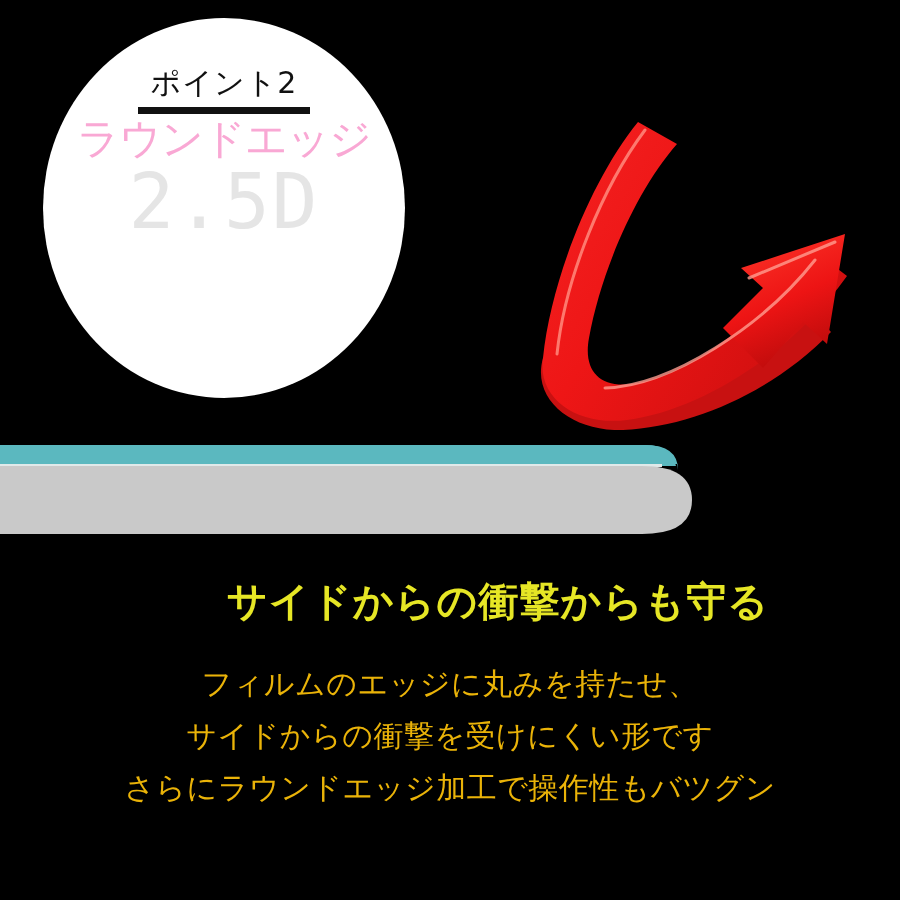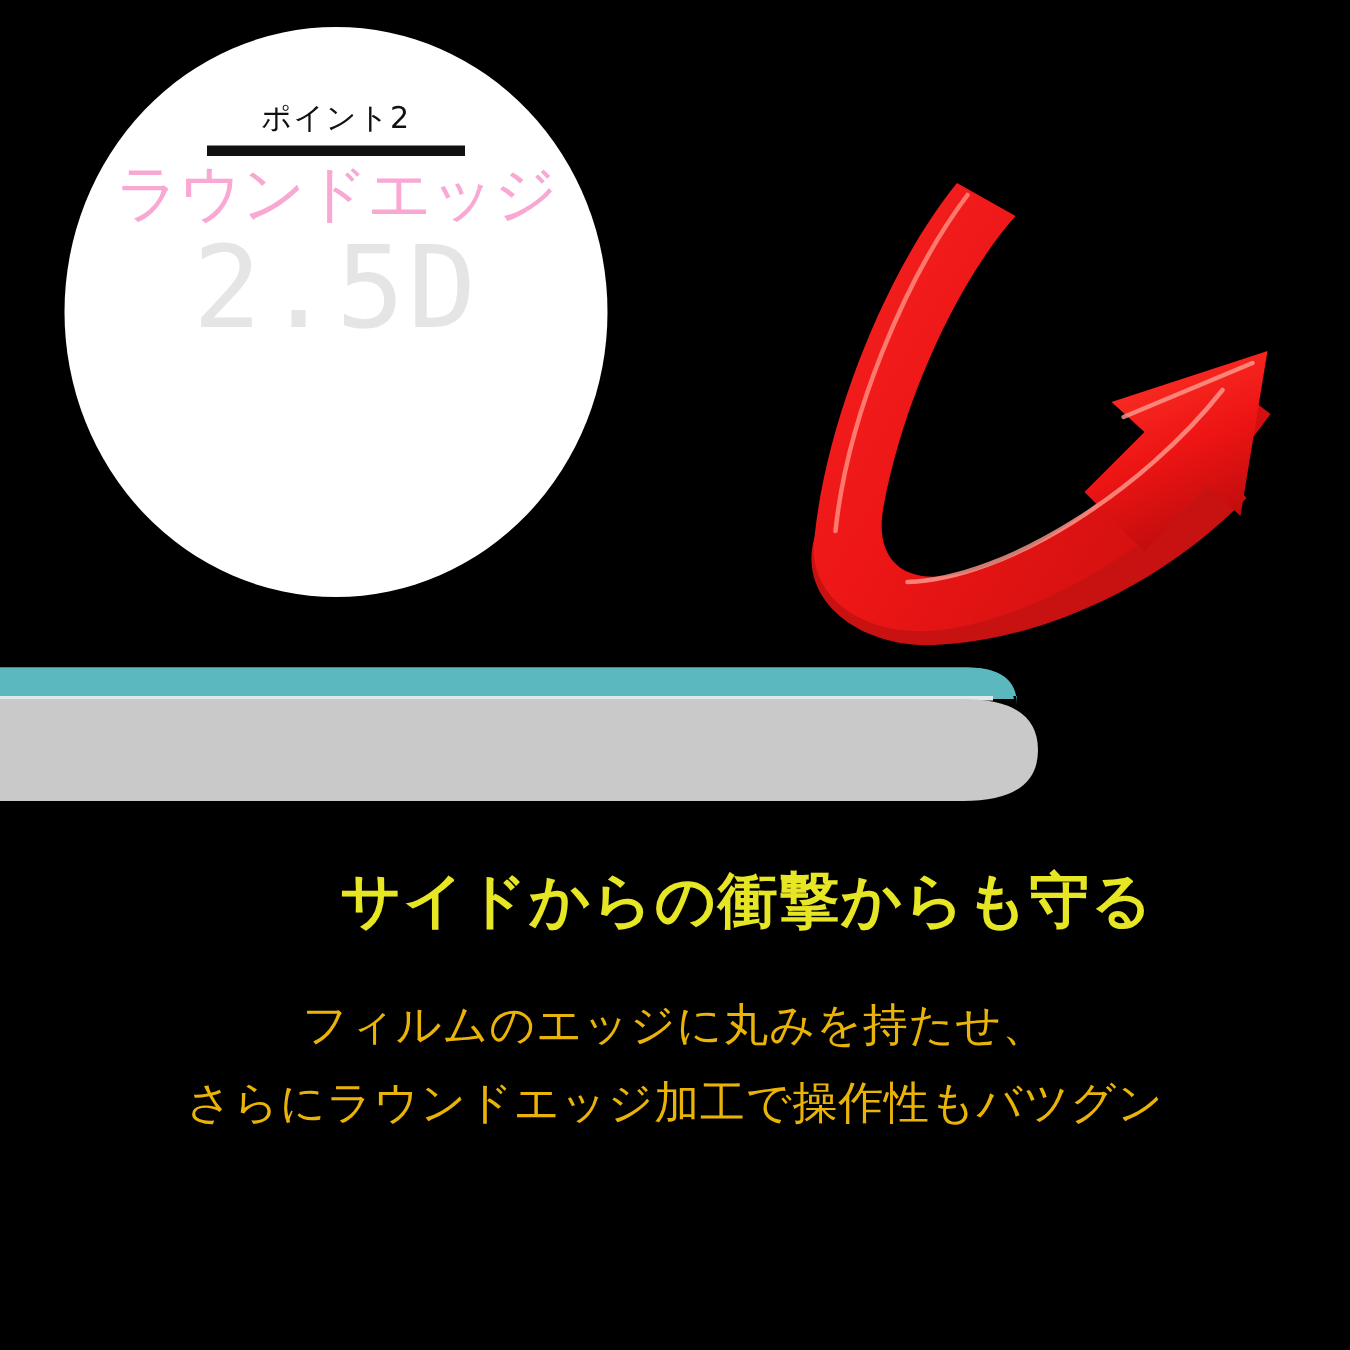--- a/index.html
+++ b/index.html
@@ -31,21 +31,21 @@
     left: 43px;
     top: 18px;
     width: 362px;
     height: 380px;
     display: flex;
     flex-direction: column;
     align-items: center;
   }
   #badge-point-label {
     margin-top: 50px;
-    font-size: 20px;
+    font-size: 30px;
     line-height: 1;
     letter-spacing: 1px;
     color: #111111;
     white-space: nowrap;
     font-family: "DejaVu Sans", "Liberation Sans", sans-serif;
   }
   #badge-rule {
     margin-top: 9px;
     width: 172px;
     height: 7px;
@@ -185,16 +185,17 @@
       <path d="M 0 24 L 662 24 L 662 27 L 0 27 Z" fill="#dfe9e9"></path>
 
       <path d="M 0 26 L 642 26 Q 692 26 692 60 Q 692 94 642 94 L 0 94 Z" fill="#c9c9c9"></path>
     </svg>
   </div>
 
   <div id="headline">サイドからの衝撃からも守る</div>
 
   <div id="body-copy">
     <span class="copy-line">フィルムのエッジに丸みを持たせ、</span>
+    <span class="copy-line">サイドからの衝撃を受けにくい形です</span>
     <span class="copy-line">さらにラウンドエッジ加工で操作性もバツグン</span>
   </div>
 
 </div>
 
 </body></html>

